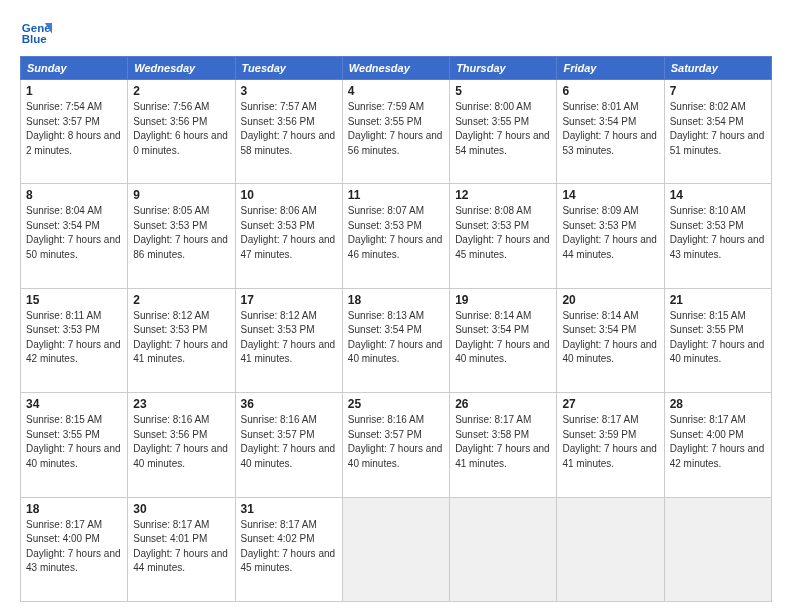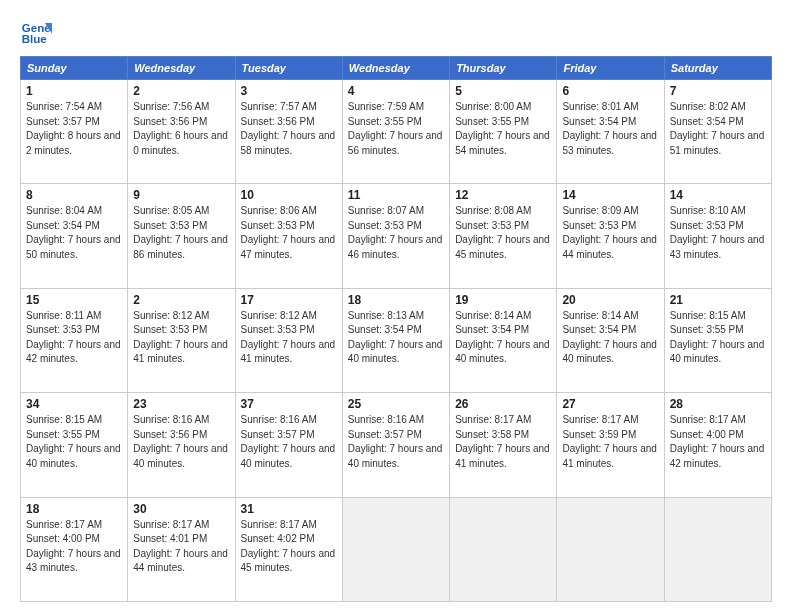--- a/index.html
+++ b/index.html
@@ -312,21 +312,21 @@
         </td>
           <td>
           <span class="day-num">23</span>
           <div class="day-info">
             <span>Sunrise: 8:16 AM</span><br>
             <span>Sunset: 3:56 PM</span><br>
             <span>Daylight: 7 hours and 40 minutes.</span>
           </div>
         </td>
           <td>
-          <span class="day-num">37</span>
+          <span class="day-num">36</span>
           <div class="day-info">
             <span>Sunrise: 8:16 AM</span><br>
             <span>Sunset: 3:57 PM</span><br>
             <span>Daylight: 7 hours and 40 minutes.</span>
           </div>
         </td>
           <td>
           <span class="day-num">25</span>
           <div class="day-info">
             <span>Sunrise: 8:16 AM</span><br>

